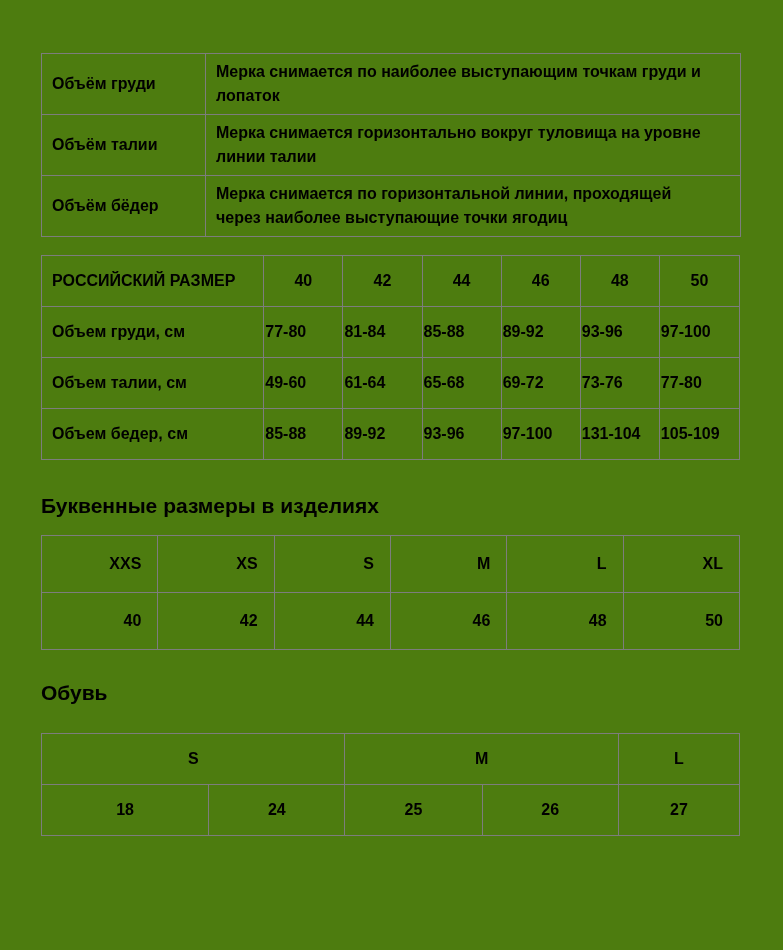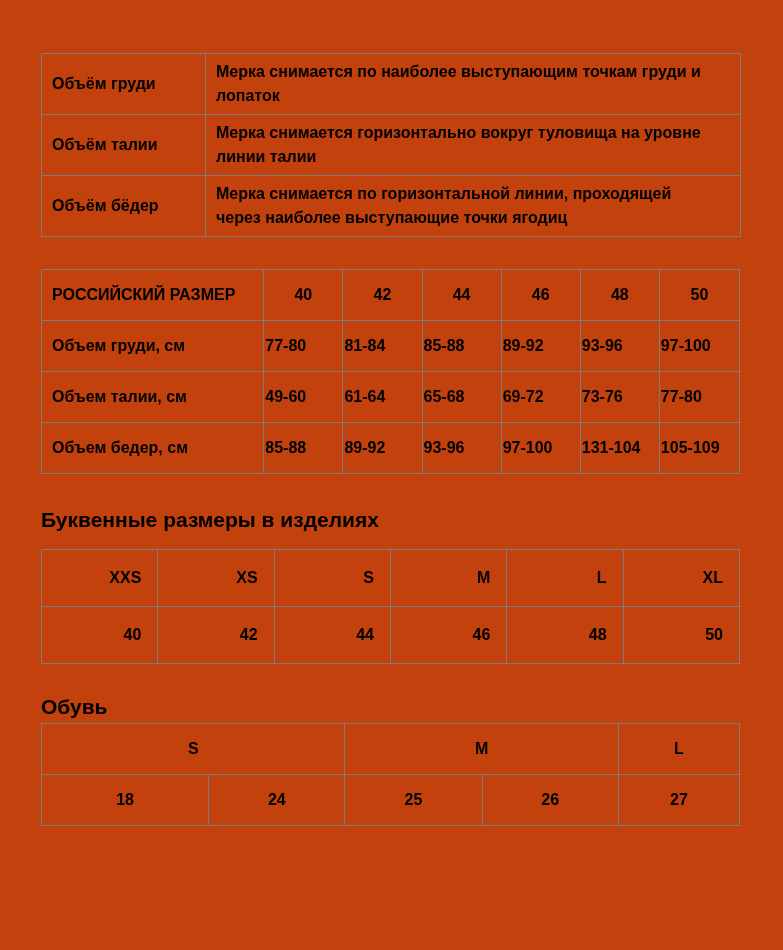--- a/index.html
+++ b/index.html
@@ -7,54 +7,54 @@
     padding: 0;
     background: #ffffff;
     font-family: "Liberation Sans", sans-serif;
     color: #000000;
   }
   .page {
     position: relative;
     width: 783px;
     height: 950px;
     overflow: hidden;
-    background: #c2410c;
+    background: #4d7c0f;
   }
   table {
     border-collapse: collapse;
     table-layout: fixed;
     width: 699px;
     margin-left: 41px;
     font-size: 16px;
   }
   td, th {
     border: 1px solid #7d7d7d;
     vertical-align: middle;
     font-weight: bold;
     overflow: hidden;
   }
   
   .t-defs { margin-top: 53px; }
   .t-defs td { height: 60px; }
   .t-defs .label-cell { padding: 0 6px 0 10px; font-weight: bold; }
   .t-defs .desc-cell  { padding: 0 26px 0 10px; line-height: 24px; }
   
-  .t-rus { margin-top: 32px; }
+  .t-rus { margin-top: 18px; }
   .t-rus td { height: 48px; }
   .t-rus .label-cell { padding: 0 6px 0 10px; text-align: left; }
   .t-rus .val-cell   { text-align: left; }
   .t-rus .size-head  { text-align: center; font-weight: bold; }
   
   .section-heading {
     margin: 34px 0 17px 41px;
     font-size: 21px;
     line-height: 24px;
     font-weight: bold;
   }
-  .section-heading.shoes { margin-top: 31px; margin-bottom: 4px; }
+  .section-heading.shoes { margin-top: 31px; margin-bottom: 28px; }
   
   .t-letters td { height: 56px; padding: 0 16px 0 10px; text-align: right; }
   
   .t-shoes td { height: 48px; text-align: center; }
 </style>
 </head>
 <body>
 
 <div class="page">
 

